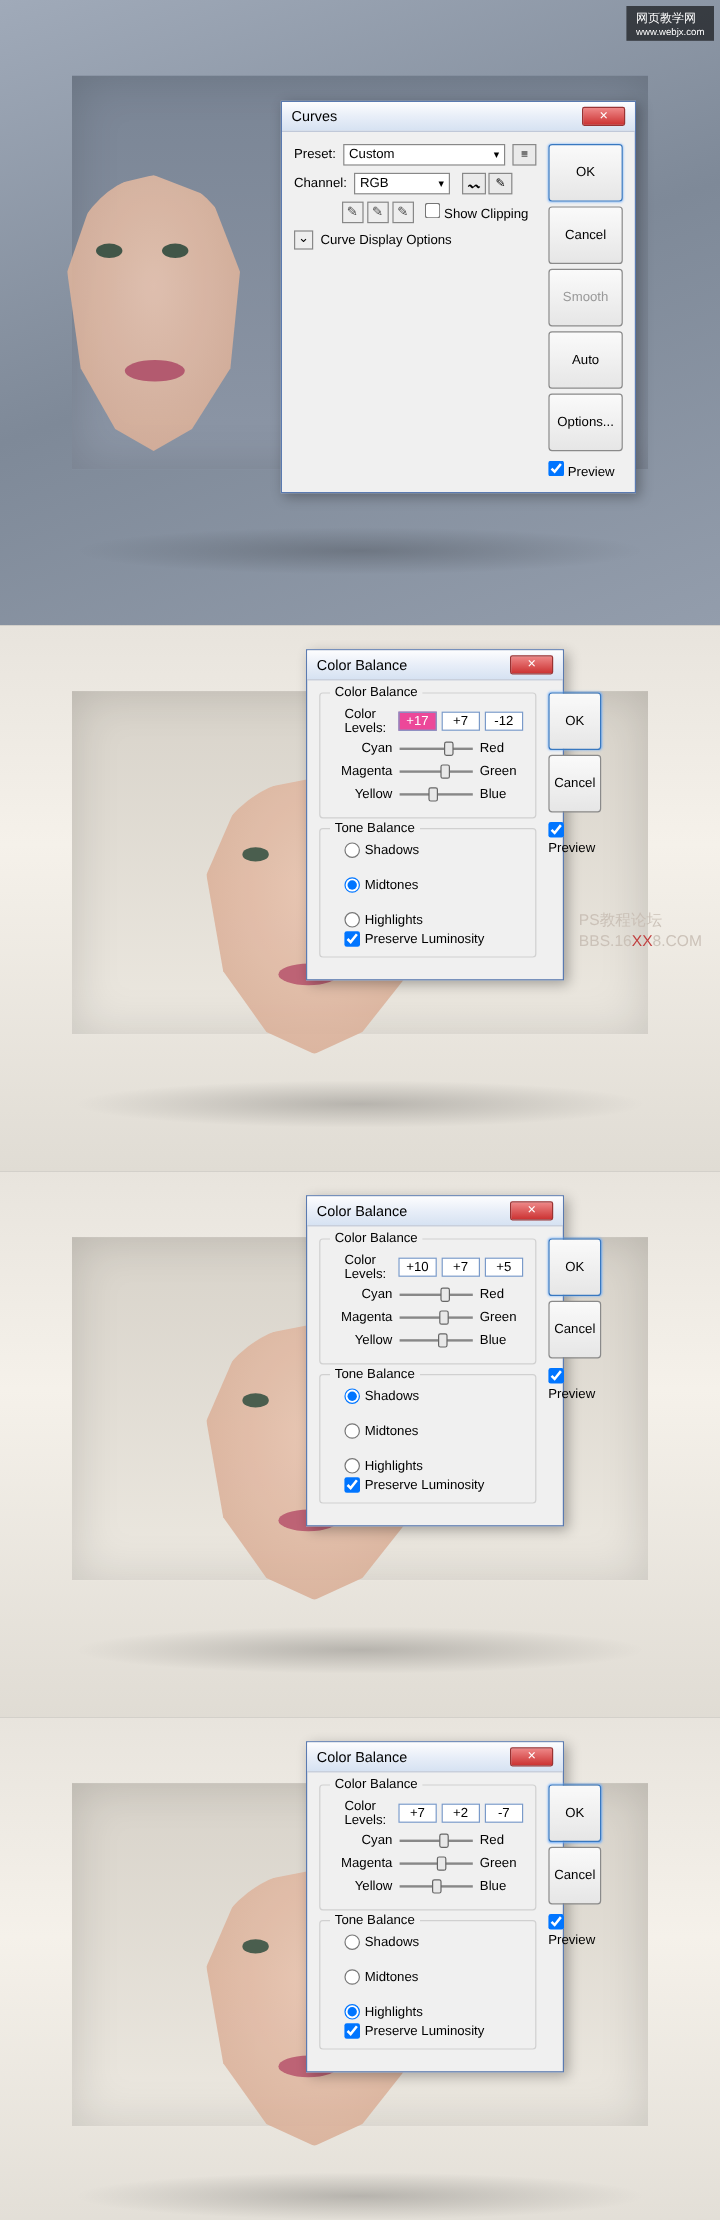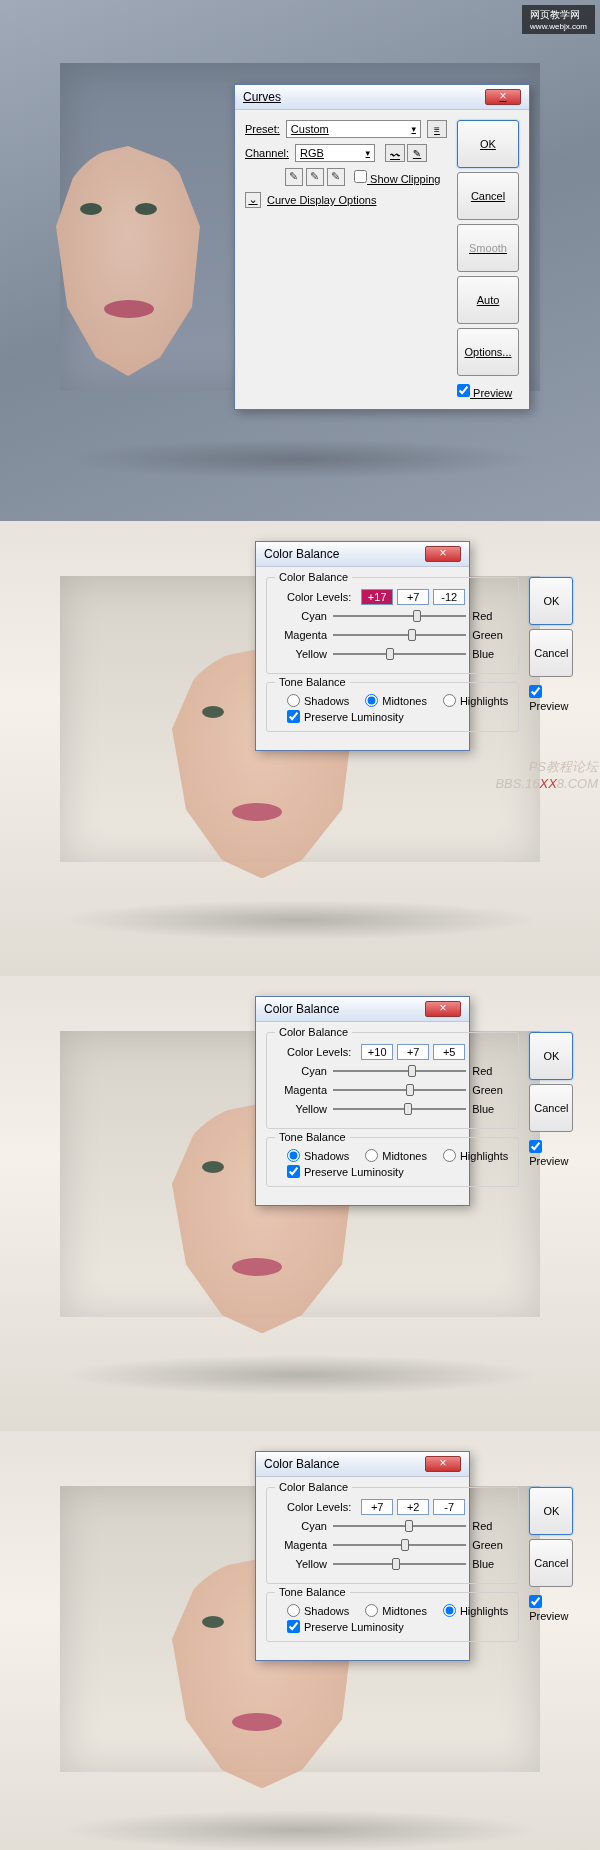--- a/index.html
+++ b/index.html
@@ -10,51 +10,51 @@
 .room-bg { position: absolute; inset: 0; background: linear-gradient(180deg, #e8e4dd 0%, #f5f1ea 40%, #e0dcd4 100%); }
 .room-bg::before { content:""; position:absolute; left:10%; right:10%; top:12%; bottom:25%; background: linear-gradient(180deg,#d8d3ca,#ece8e0); box-shadow: inset 0 0 40px rgba(0,0,0,0.15); }
 .room-bg::after { content:""; position:absolute; left:10%; right:10%; bottom:8%; height:40px; background: radial-gradient(ellipse at center, rgba(0,0,0,0.2), transparent 70%); }
 .p1 .room-bg { background: linear-gradient(160deg,#a0aab9,#7e8998,#939dac); }
 .p1 .room-bg::before { background:linear-gradient(180deg,#7a8595,#8c96a6); }
 .face { position:absolute; left:27%; top:28%; width:200px; height:230px; background: radial-gradient(ellipse at 50% 40%, #e8c4b0, #d4a890); border-radius: 50% 50% 45% 45%; opacity:0.9; clip-path: polygon(20% 5%, 50% 0%, 80% 8%, 95% 35%, 90% 70%, 70% 92%, 50% 100%, 30% 92%, 12% 70%, 5% 35%); }
 .p1 .face { left:8%; width:160px; }
 .face::before { content:""; position:absolute; left:20%; top:25%; width:22px; height:12px; background:#3a5040; border-radius:50%; box-shadow: 55px 0 #3a5040; }
 .face::after { content:""; position:absolute; left:35%; bottom:25%; width:50px; height:18px; background:#b8556a; border-radius:50%; }
 .watermark-tr { position:absolute; top:5px; right:5px; background:rgba(0,0,0,0.6); color:#fff; font-size:10px; padding:3px 8px; }
-.watermark-mid { position:absolute; right:2px; top:52%; color:rgba(200,190,180,0.9); font-size:13px; text-align:right;font-style:italic; }
+.watermark-mid { position:absolute; right:15px; top:52%; color:rgba(200,190,180,0.9); font-size:13px; text-align:left; }
 .watermark-mid .red { color:#c04040; }
 .watermark-br { position:absolute; bottom:8px; right:8px; color:#fff; font-size:13px; text-shadow:0 0 3px #c04040; }
 .watermark-br .red { color:#e03030; }
 
 .dialog { position:absolute; background:#f0f0f0; border:1px solid #5a7ab0; box-shadow: 3px 3px 10px rgba(0,0,0,0.3); font-size:11px; }
 .dlg-title { background: linear-gradient(180deg,#fdfdfe,#e8eef8,#d6e2f2); border-bottom:1px solid #c0c8d8; padding:4px 8px; display:flex; justify-content:space-between; align-items:center; font-size:12px; }
 .dlg-close { width:36px; height:16px; background:linear-gradient(180deg,#e88,#c33); border:1px solid #933; border-radius:2px; color:#fff; text-align:center; line-height:12px; cursor:pointer; }
 .dlg-body { padding:10px; display:flex; gap:10px; }
 .dlg-main { flex:1; }
 .dlg-side { width:62px; display:flex; flex-direction:column; gap:4px; }
 .btn { background:linear-gradient(180deg,#fafafa,#e6e6e6); border:1px solid #8a8a8a; border-radius:3px; padding:17px 4px; font-size:11px; text-align:center; cursor:pointer; }
 .btn.default { border:1px solid #3878c0; box-shadow:0 0 2px #6af; }
 .btn.disabled { color:#999; }
 .fieldset { border:1px solid #d0d0d0; border-radius:3px; padding:8px 10px; margin-bottom:8px; position:relative; }
 .fieldset > .legend { position:absolute; top:-7px; left:8px; background:#f0f0f0; padding:0 4px; font-size:11px; }
 .row { display:flex; align-items:center; gap:6px; margin:3px 0; font-size:11px; }
 .row label { width:50px; text-align:right; }
 .row .endlabel { width:36px; }
 .levels-inputs { display:flex; gap:4px; margin-left:4px; }
 .num-input { width:32px; border:1px solid #7a9ac9; padding:1px 2px; font-size:11px; background:#fff; text-align:center; }
-.num-input.sel { background:#be185d; color:#fff; }
+.num-input.sel { background:#ec4899; color:#fff; }
 .slider { flex:1; height:16px; position:relative; }
 .slider::before { content:""; position:absolute; left:0; right:0; top:7px; height:2px; background:#888; }
 .slider .thumb { position:absolute; top:2px; width:8px; height:12px; background:#e8e8e8; border:1px solid #666; border-radius:2px; }
-.radio-row { display:flex; gap:16px; margin:3px 0 3px 10px; }
+.radio-row { display:flex; gap:16px; margin:3px 0 3px 10px;flex-direction:column; }
 .radio-row label, .check-row label { display:flex; align-items:center; gap:4px; font-size:11px; }
 .check-row { margin:3px 0 0 10px; }
 input[type=radio], input[type=checkbox] { margin:0; }
 
-.curves-dlg { left:234px; top:84px; width:296px;text-decoration:underline; }
+.curves-dlg { left:234px; top:84px; width:296px; }
 .curves-preset { display:flex; align-items:center; gap:6px; margin-bottom:6px; }
 .curves-preset .combo { flex:1; border:1px solid #888; background:#fff; padding:1px 4px; height:18px; display:flex; align-items:center; justify-content:space-between; }
 .curves-preset .combo::after { content:"▾"; font-size:9px; }
 .mini-icon { width:20px; height:18px; border:1px solid #888; background:#eaeaea; display:flex; align-items:center; justify-content:center; font-size:10px; }
 .channel-row { display:flex; align-items:center; gap:6px; margin-bottom:4px; }
 .channel-row .combo { width:80px; border:1px solid #888; background:#fff; padding:1px 4px; height:18px; display:flex; align-items:center; justify-content:space-between; }
 .channel-row .combo::after { content:"▾"; font-size:9px; }
 .tool-btns { display:flex; gap:2px; margin-left:4px; }
 .curve-area { position:relative; margin-left:40px; }
 .curve-grid { width:170px; height:170px; border:1px solid #333; position:relative; background:#fff; }

